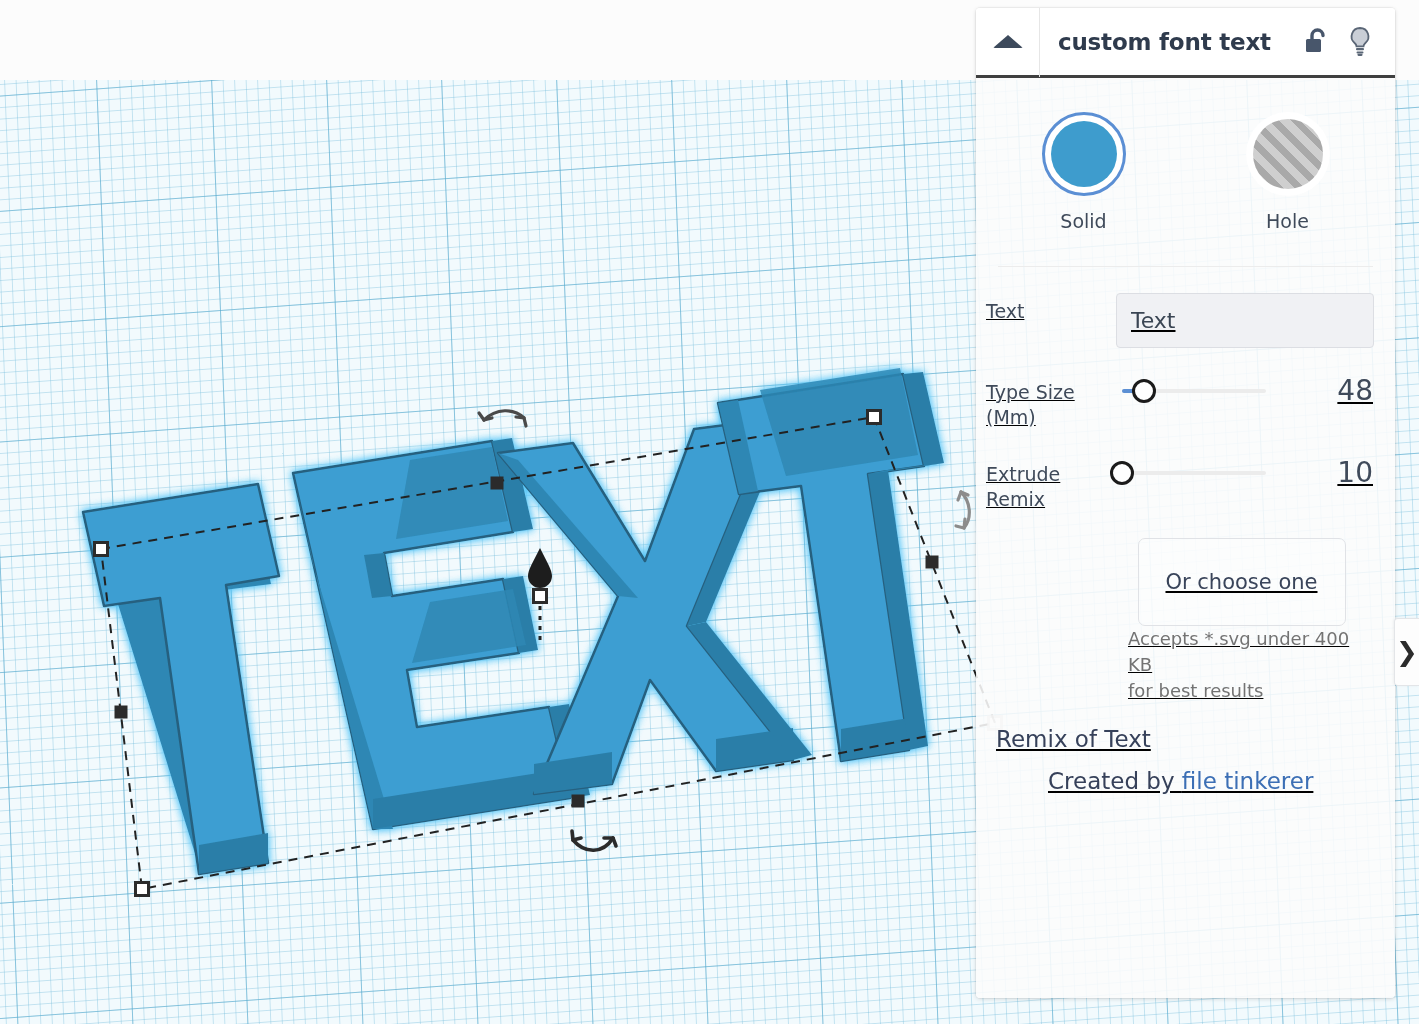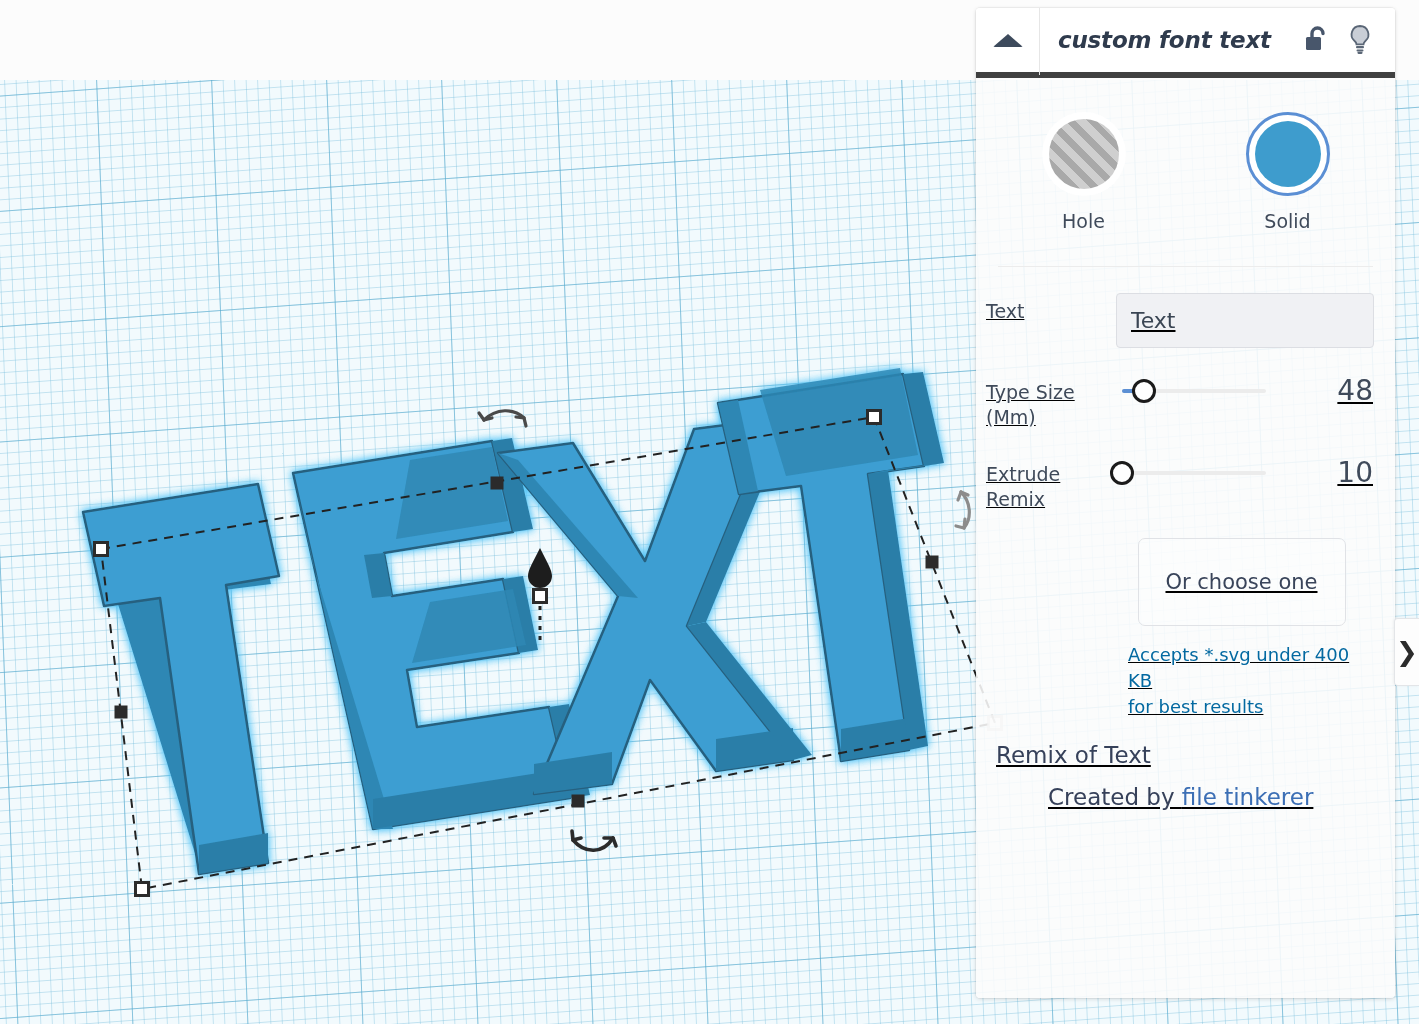--- a/index.html
+++ b/index.html
@@ -75,22 +75,21 @@
     background:rgba(252,252,252,0.88);
     border-radius:4px;
     box-shadow:0 1px 4px rgba(0,0,0,.14), 0 0 0 1px rgba(0,0,0,.04);
     display:flex; flex-direction:column;
     overflow:hidden;
   }
   .panel-head {
     height:70px; flex:0 0 70px;
     display:flex; align-items:center;
     background:rgba(255,255,255,0.97);
-    border-bottom:6px solid #404040;
-    font-style:italic;
+    border-bottom:3px solid #404040;
   }
   .collapse-btn {
     width:64px; height:70px;
     display:flex; align-items:center; justify-content:center;
     border-right:1px solid #e6e6e6;
     cursor:pointer;
   }
   .tri-up {
     width:0; height:0;
     border-left:15px solid transparent;
@@ -189,22 +188,22 @@
     width:208px; height:88px;
     background:rgba(255,255,255,0.35);
     border:1px solid #e0e2e6;
     border-radius:7px;
     font-size:21px; color:#39445a;
     display:flex; align-items:center; justify-content:center;
     cursor:pointer;
     font-family:"DejaVu Sans", sans-serif;
   }
   .accepts {
-    margin-top:16px; padding-left:142px;
-    font-size:18px; color:#0369a1; line-height:26px;
+    margin-top:0; padding-left:142px;
+    font-size:18px; color:#737373; line-height:26px;
     max-width:380px;
   }
 
   .footer { padding:22px 26px 0 10px; }
   .remix { font-size:23px; color:#36415a; }
   .createdby {
     margin-top:16px; padding-left:52px;
     font-size:23px; color:#36415a;
   }
   .tinkerer-link { color:#3c6fb5; cursor:pointer; }
@@ -347,30 +346,30 @@
           <rect x="9.5" y="25.4" width="7" height="2.2" rx="1" fill="#5a6676"></rect>
           <path d="M11.5,28.8 h3" stroke="#5a6676" stroke-width="2.2" stroke-linecap="round"></path>
         </svg>
       </div>
     </div>
 
     <div class="panel-body">
 
       <div class="sh-row">
         <div class="sh-item">
+          <div class="sh-circle-wrap sh-solid-outer">
+            <div class="sh-solid-inner"></div>
+          </div>
+          <div class="sh-label">Solid</div>
+        </div>
+        <div class="sh-item">
           <div class="sh-circle-wrap sh-hole-outer">
             <div class="sh-hole-inner"></div>
           </div>
           <div class="sh-label">Hole</div>
-        </div>
-        <div class="sh-item">
-          <div class="sh-circle-wrap sh-solid-outer">
-            <div class="sh-solid-inner"></div>
-          </div>
-          <div class="sh-label">Solid</div>
         </div>
       </div>
 
       <div class="divider"></div>
 
       <div class="form">
 
         <div class="frow">
           <div class="flabel">Text</div>
           <div class="fctl">

